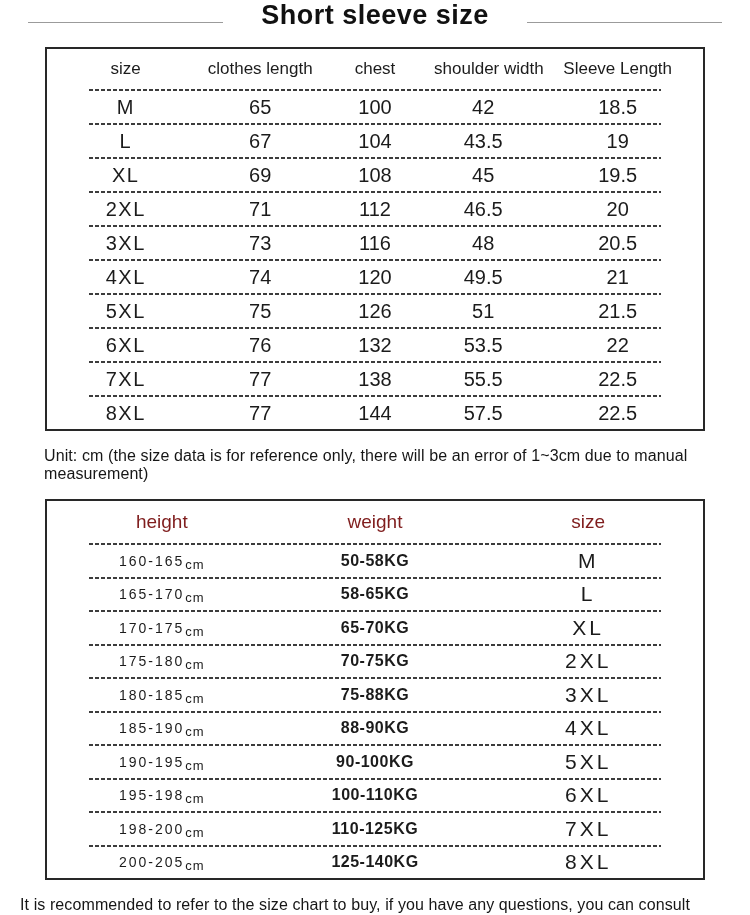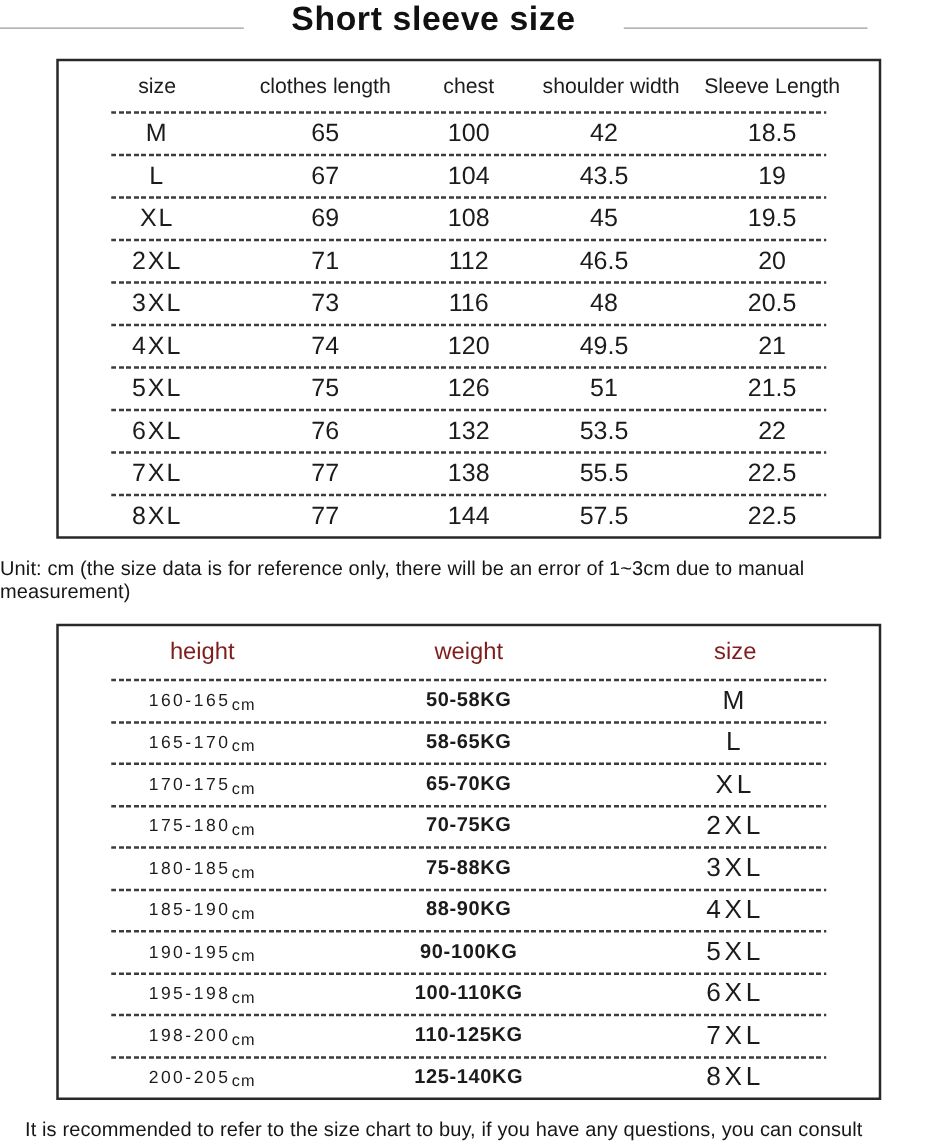--- a/index.html
+++ b/index.html
@@ -10,21 +10,21 @@
     color: #1b1b1b;
     overflow: hidden;
   }
   .page { width: 750px; height: 915px; display: flex; flex-direction: column; }
 
   
   .title-row {
     height: 58px;
     display: flex;
     align-items: center;
-    justify-content: flex-start;
+    justify-content: center;
   }
   .hline {
     flex: 0 0 195px;
     height: 1px;
     background: #9b9b9b;
     margin-top: 14px;
   }
   .title {
     font-size: 27px;
     font-weight: bold;
@@ -74,20 +74,21 @@
   .dash {
     height: 2px;
     margin: 0 42px;
     background: repeating-linear-gradient(to right, #3c3c3c 0 4px, transparent 4px 6px);
   }
 
   .note1 {
     height: 47px;
     display: flex;
     align-items: center;
+    padding-left: 44px;
     font-size: 16px;
     color: #161616;
     letter-spacing: 0.1px;
   }
   .note2 {
     height: 35px;
     display: flex;
     align-items: center;
     padding-left: 20px;
     font-size: 16px;

